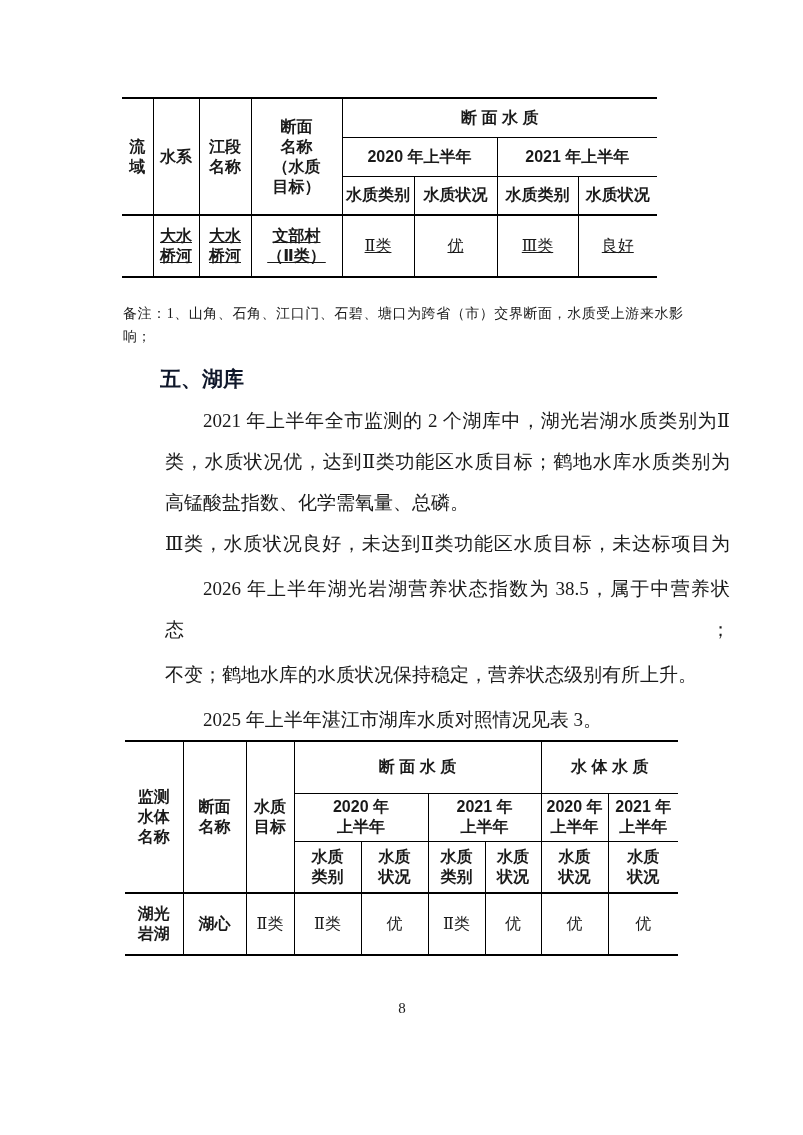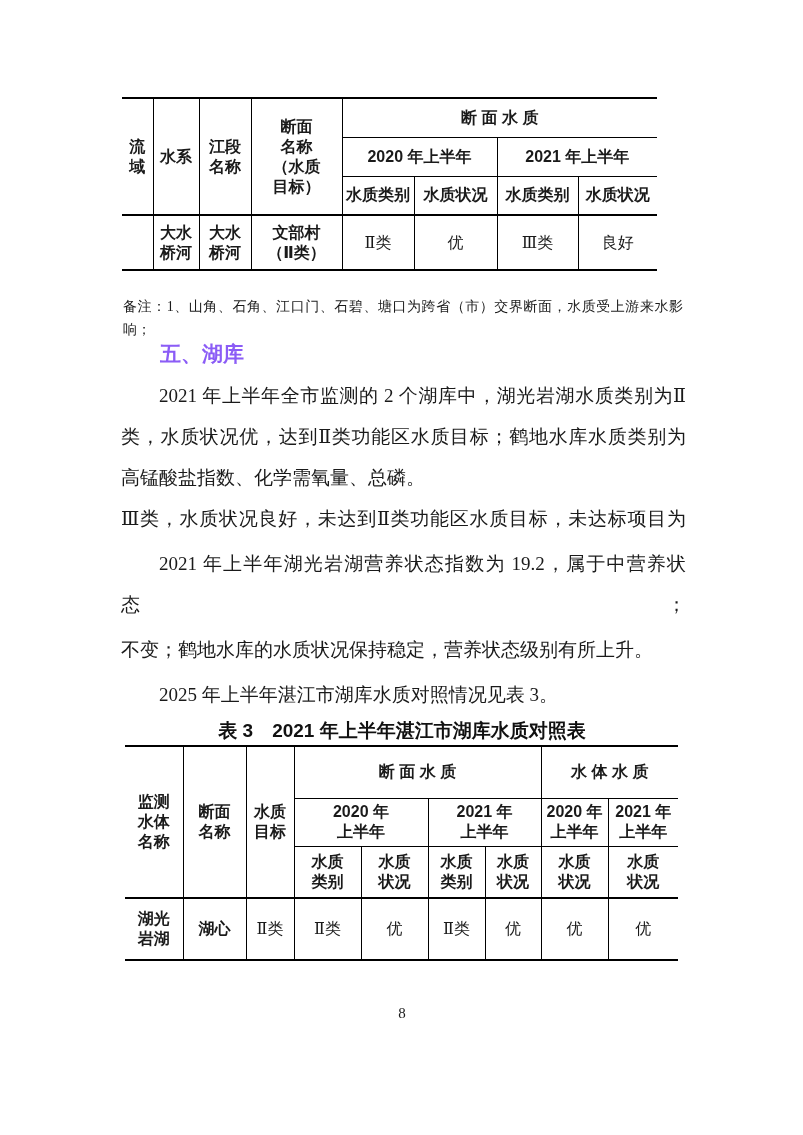--- a/index.html
+++ b/index.html
@@ -38,48 +38,48 @@
     font-weight: 700;
   }
   td.bold-cell {
     font-family: "Liberation Sans", "DejaVu Sans", sans-serif;
     font-weight: 700;
   }
   .t1 { width: 535px; margin-left: 1px; }
   .t1 tr.hr1 { height: 39px; }
   .t1 tr.hr2 { height: 39px; }
   .t1 tr.hr3 { height: 39px; }
-  .t1 tr.data-row { height: 55px; }
+  .t1 tr.data-row { height: 62px; text-decoration: underline; }
   .t3 { width: 553px; margin-left: 4px; }
   .t3 tr.hr1 { height: 52px; }
   .t3 tr.hr2 { height: 48px; }
   .t3 tr.hr3 { height: 52px; }
   .t3 tr.data-row { height: 62px; }
   .t3 td { line-height: 22px; }
   
   .notes {
     margin-top: 24px;
     margin-left: 2px;
     font-size: 14px;
     line-height: 23px;
     width: 560px;
   }
   .note-line.justified { text-align: justify; text-align-last: justify; }
   .note-line.indented { text-indent: 44px; }
   
   .section-heading {
-    margin-top: 0;
+    margin-top: 18px;
     padding-left: 39px;
     font-family: "Liberation Sans", "DejaVu Sans", sans-serif;
     font-weight: 700;
     font-size: 21px;
     line-height: 26px;
-    color: #8b5cf6;
-  }
-  .body-block { margin-top: 8px; width: 565px; }
+    color: #0f172a;
+  }
+  .body-block { margin-top: 8px; width: 565px; margin-left: 44px; }
   .paragraph { margin-top: 0; }
   .paragraph + .paragraph { margin-top: 4px; }
   .body-line {
     font-size: 19px;
     line-height: 41px;
     color: #1a1a1a;
   }
   .body-line.justified { text-align: justify; text-align-last: justify; }
   .body-line.first { text-indent: 38px; }
   
@@ -164,31 +164,30 @@
   <div class="section-heading">五、湖库</div>
 
   <div class="body-block">
     <div class="paragraph">
       <div class="body-line first justified">2021 年上半年全市监测的 2 个湖库中，湖光岩湖水质类别为Ⅱ</div>
       <div class="body-line justified">类，水质状况优，达到Ⅱ类功能区水质目标；鹤地水库水质类别为</div>
       <div class="body-line">高锰酸盐指数、化学需氧量、总磷。</div>
       <div class="body-line justified">Ⅲ类，水质状况良好，未达到Ⅱ类功能区水质目标，未达标项目为</div>
     </div>
     <div class="paragraph">
-      <div class="body-line first justified">2021 年上半年湖光岩湖营养状态指数为 19.2，属于中营养状态；</div>
+      <div class="body-line first justified">2026 年上半年湖光岩湖营养状态指数为 38.5，属于中营养状态；</div>
     </div>
     <div class="paragraph">
       <div class="body-line">不变；鹤地水库的水质状况保持稳定，营养状态级别有所上升。</div>
     </div>
     <div class="paragraph">
       <div class="body-line first">2025 年上半年湛江市湖库水质对照情况见表 3。</div>
     </div>
   </div>
 
-  <div class="table3-title">表 3　2021 年上半年湛江市湖库水质对照表</div>
 
   <table class="doc-table t3">
     <colgroup>
       <col style="width:58px">
         <col style="width:63px">
         <col style="width:48px">
       <col style="width:67px">
         <col style="width:67px">
         <col style="width:57px">
         <col style="width:56px">

